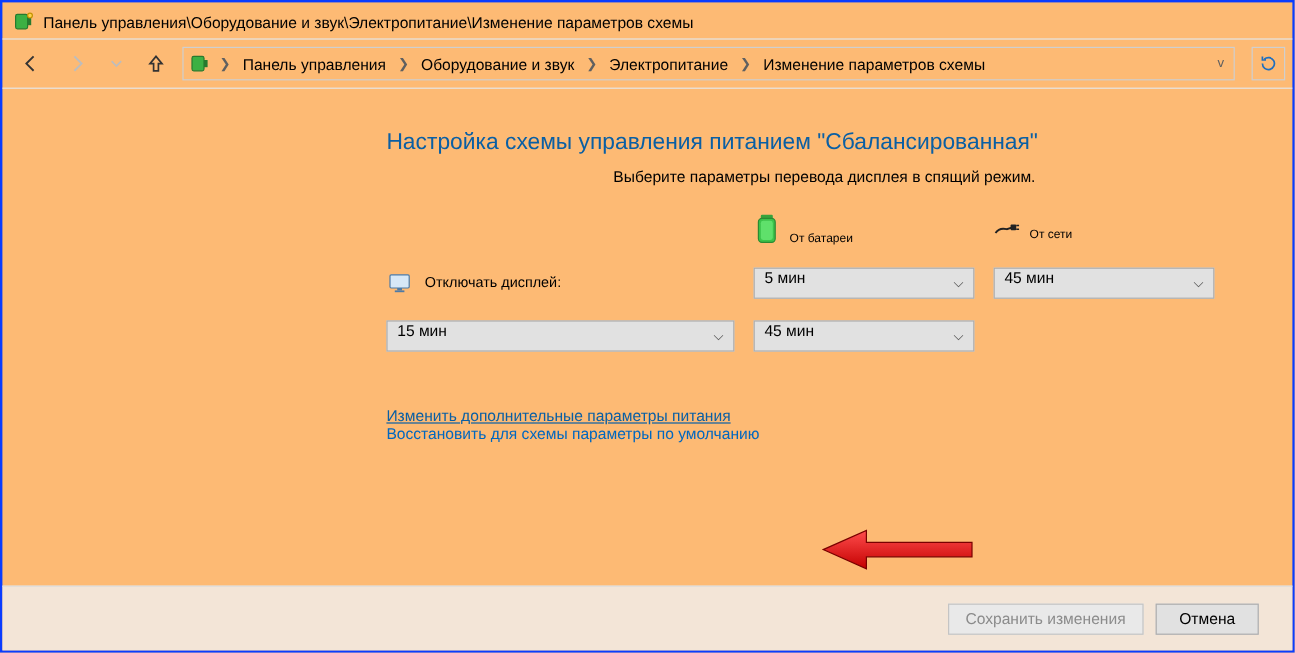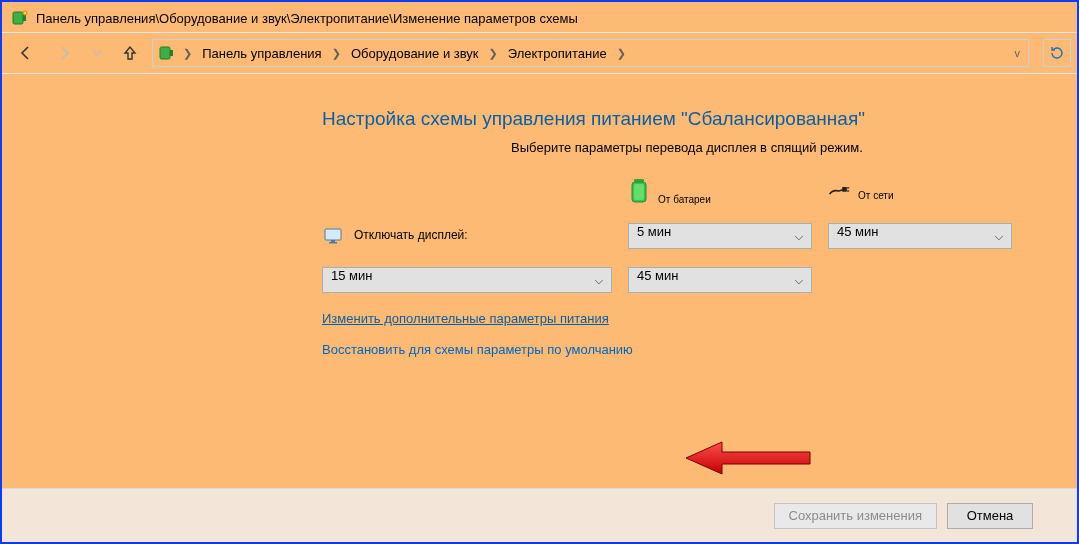--- a/index.html
+++ b/index.html
@@ -123,39 +123,39 @@
     padding: 0 8px;
     font-size: 13px;
     position: relative;
     cursor: default;
   }
   .select .chev {
     position: absolute; right: 8px; top: 50%; transform: translateY(-50%);
     color: #555; font-size: 11px;
   }
 
-  .links { margin-top: 18px; display: flex; flex-direction: column; gap: 16px; align-items: flex-start; }
+  .links { margin-top: 46px; display: flex; flex-direction: column; align-items: flex-start; }
   .link {
     color: #0067c0;
     text-decoration: none;
     font-size: 13px;
     cursor: pointer;
   }
   .link.underline { text-decoration: underline; color: #0a5fa4; }
 
   .footer {
     position: absolute;
     left: 0; right: 0; bottom: 0;
     height: 54px;
     border-top: 1px solid #dcdcdc;
     display: flex;
     align-items: center;
     justify-content: flex-end;
     gap: 10px;
-    padding-right: 44px;
+    padding-right: 28px;
     background: #f0f0f0cc;
   }
   .btn {
     min-width: 86px;
     height: 26px;
     padding: 0 14px;
     background: #e1e1e1;
     border: 1px solid #adadad;
     font-size: 13px;
     display: inline-flex; align-items: center; justify-content: center;
@@ -219,20 +219,21 @@
           <rect x="11" y="6" width="3" height="6" fill="#277a2e"></rect>
         </svg>
       </span>
       <span class="crumb-sep">❯</span>
       <span class="crumb">Панель управления</span>
       <span class="crumb-sep">❯</span>
       <span class="crumb">Оборудование и звук</span>
       <span class="crumb-sep">❯</span>
       <span class="crumb">Электропитание</span>
       <span class="crumb-sep">❯</span>
+      <span class="crumb">Изменение параметров схемы</span>
       <div class="address-right">
         <span style="color:#606060;font-size:11px;">v</span>
       </div>
     </div>
 
     <span class="refresh-btn">
       <svg width="16" height="16" viewBox="0 0 16 16">
           <path d="M3 8a5 5 0 1 0 1.6-3.7M3 2v3h3" fill="none" stroke="#1e6fc0" stroke-width="1.4"></path>
         </svg>
     </span>

